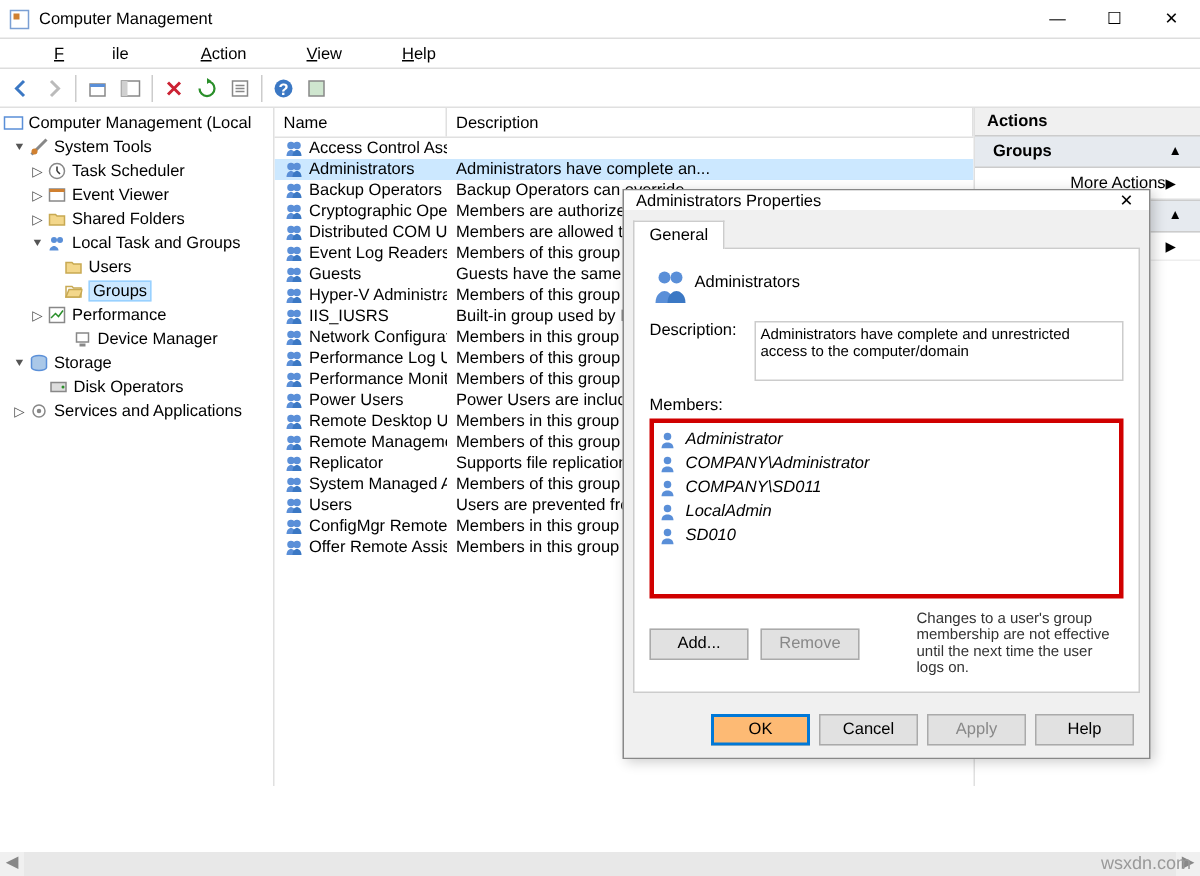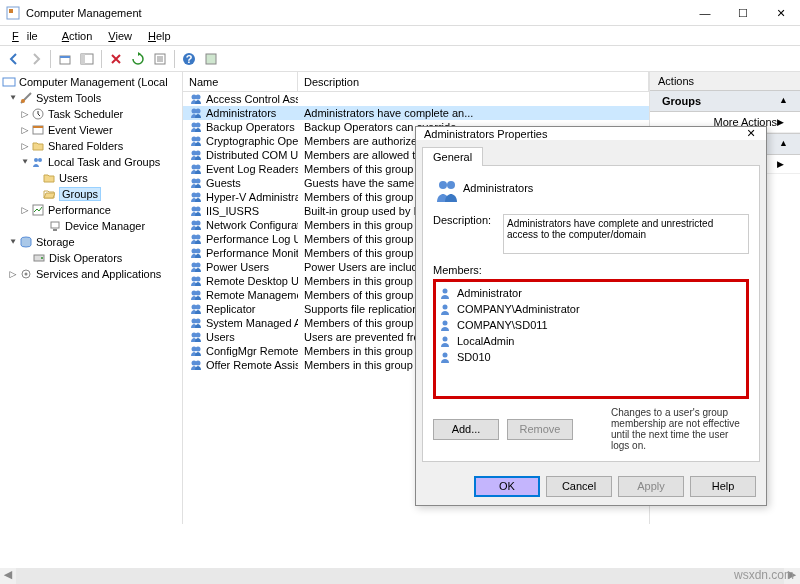--- a/index.html
+++ b/index.html
@@ -3,21 +3,21 @@
 <meta charset="utf-8">
 <style>
 * { box-sizing: border-box; font-family: "Segoe UI", Tahoma, sans-serif; font-size: 11px; }
 body { margin:0; padding:0; width:800px; height:584px; background:#fff; overflow:hidden; position:relative; }
 .titlebar { height:26px; background:#fff; border-bottom:1px solid #ddd; display:flex; align-items:center; padding-left:6px; }
 .titlebar .ticon { width:14px; height:14px; margin-right:6px; }
 .titlebar .title { flex:1; color:#000; }
 .winbtns { display:flex; }
 .winbtn { width:38px; height:26px; text-align:center; line-height:26px; color:#000; }
 .menubar { height:20px; display:flex; align-items:center; padding-left:4px; border-bottom:1px solid #ddd; }
-.menubar span { padding:0 8px; }
+.menubar span { padding:0 8px;margin-left:24px; }
 .menubar span u { text-decoration:underline; }
 .toolbar { height:26px; background:#fff; border-bottom:1px solid #e0e0e0; display:flex; align-items:center; padding-left:4px; gap:2px; }
 .tbtn { width:20px; height:20px; display:flex; align-items:center; justify-content:center; color:#505050; }
 .tsep { width:1px; height:18px; background:#ccc; margin:0 2px; }
 .mainarea { display:flex; height:452px; }
 .tree { width:183px; border-right:1px solid #e0e0e0; overflow:hidden; padding-top:2px; }
 .trow { display:flex; align-items:center; height:16px; white-space:nowrap; }
 .exp { width:10px; text-align:center; color:#555; margin-right:1px; font-size:9px; }
 .ticon2 { width:14px; height:14px; margin-right:3px; display:inline-flex; align-items:center; justify-content:center; }
 .tlabel { }
@@ -25,40 +25,40 @@
 .listpane { flex:1; display:flex; flex-direction:column; border-right:1px solid #e0e0e0; }
 .listhdr { display:flex; border-bottom:1px solid #e0e0e0; height:20px; }
 .listhdr div { padding-left:6px; line-height:20px; border-right:1px solid #e0e0e0; }
 .listbody { flex:1; overflow:hidden; position:relative; }
 .lrow { display:flex; height:14px; align-items:center; }
 .lrow .c1 { width:115px; padding-left:6px; display:flex; align-items:center; overflow:hidden; white-space:nowrap; }
 .lrow .c2 { flex:1; padding-left:6px; white-space:nowrap; overflow:hidden; }
 .lrow.sel { background:#cce8ff; }
 .gicon { width:14px; height:12px; margin-right:3px; display:inline-block; }
 .actions { width:150px; }
-.acthdr { background:#f0f0f0; padding:3px 8px; font-weight:normal; }
+.acthdr { background:#f0f0f0; padding:3px 8px; font-weight:bold; }
 .actitem { padding:4px 16px; display:flex; justify-content:flex-end; align-items:center; border-bottom:1px solid #eee; }
 .actgroup { background:#e6eaef; padding:4px 12px; font-weight:bold; display:flex; justify-content:space-between; border-top:1px solid #ccc; border-bottom:1px solid #ccc; }
 .arrow { font-size:9px; }
 .dialog { position:absolute; left:415px; top:126px; width:352px; height:380px; background:#f0f0f0; border:1px solid #888; box-shadow:2px 2px 8px rgba(0,0,0,0.2); display:flex; flex-direction:column; }
 .dlgtitle { height:24px; display:flex; align-items:center; padding-left:8px; background:#fff; }
 .dlgtitle .t { flex:1; }
 .dlgx { width:30px; text-align:center; }
 .tabs { margin:6px 6px 0 6px; }
 .tab { display:inline-block; background:#fff; border:1px solid #ccc; border-bottom:none; padding:3px 10px; position:relative; top:1px; }
 .tabpage { margin:0 6px 6px 6px; background:#fff; border:1px solid #ccc; flex:1; padding:10px; display:flex; flex-direction:column; }
 .dlgrow { display:flex; align-items:flex-start; margin-bottom:10px; }
 .dlglabel { width:70px; }
 .dlgdesc { flex:1; border:1px solid #ccc; height:40px; padding:3px; font-size:10px; }
 .members { border:3px solid #d00000; height:120px; padding:3px; overflow:hidden; }
-.mrow { display:flex; align-items:center; height:16px; }
+.mrow { display:flex; align-items:center; height:16px;font-style:italic; }
 .mrow .micon { width:14px; margin-right:4px; }
 .btnsrow { display:flex; align-items:center; margin-top:8px; gap:8px; }
 .btn { min-width:66px; height:21px; border:1px solid #aaa; background:#e1e1e1; text-align:center; line-height:19px; }
-.btn.primary { border:2px solid #0078d7; background:#c4b5fd; line-height:17px; }
+.btn.primary { border:2px solid #0078d7; background:#fdba74; line-height:17px; }
 .btn.disabled { color:#888; }
 .note { font-size:10px; color:#333; flex:1;margin-left:30px; }
 .dlgbtns { display:flex; justify-content:flex-end; gap:6px; padding:8px 10px; background:#f0f0f0; }
 .scrollbar { position:absolute; bottom:0; left:0; right:0; height:16px; background:#f0f0f0; display:flex; }
 .watermark { position:absolute; right:6px; bottom:2px; color:#999; font-size:12px; }
 
 svg { display:block; }
 </style>
 </head>
 <body>

